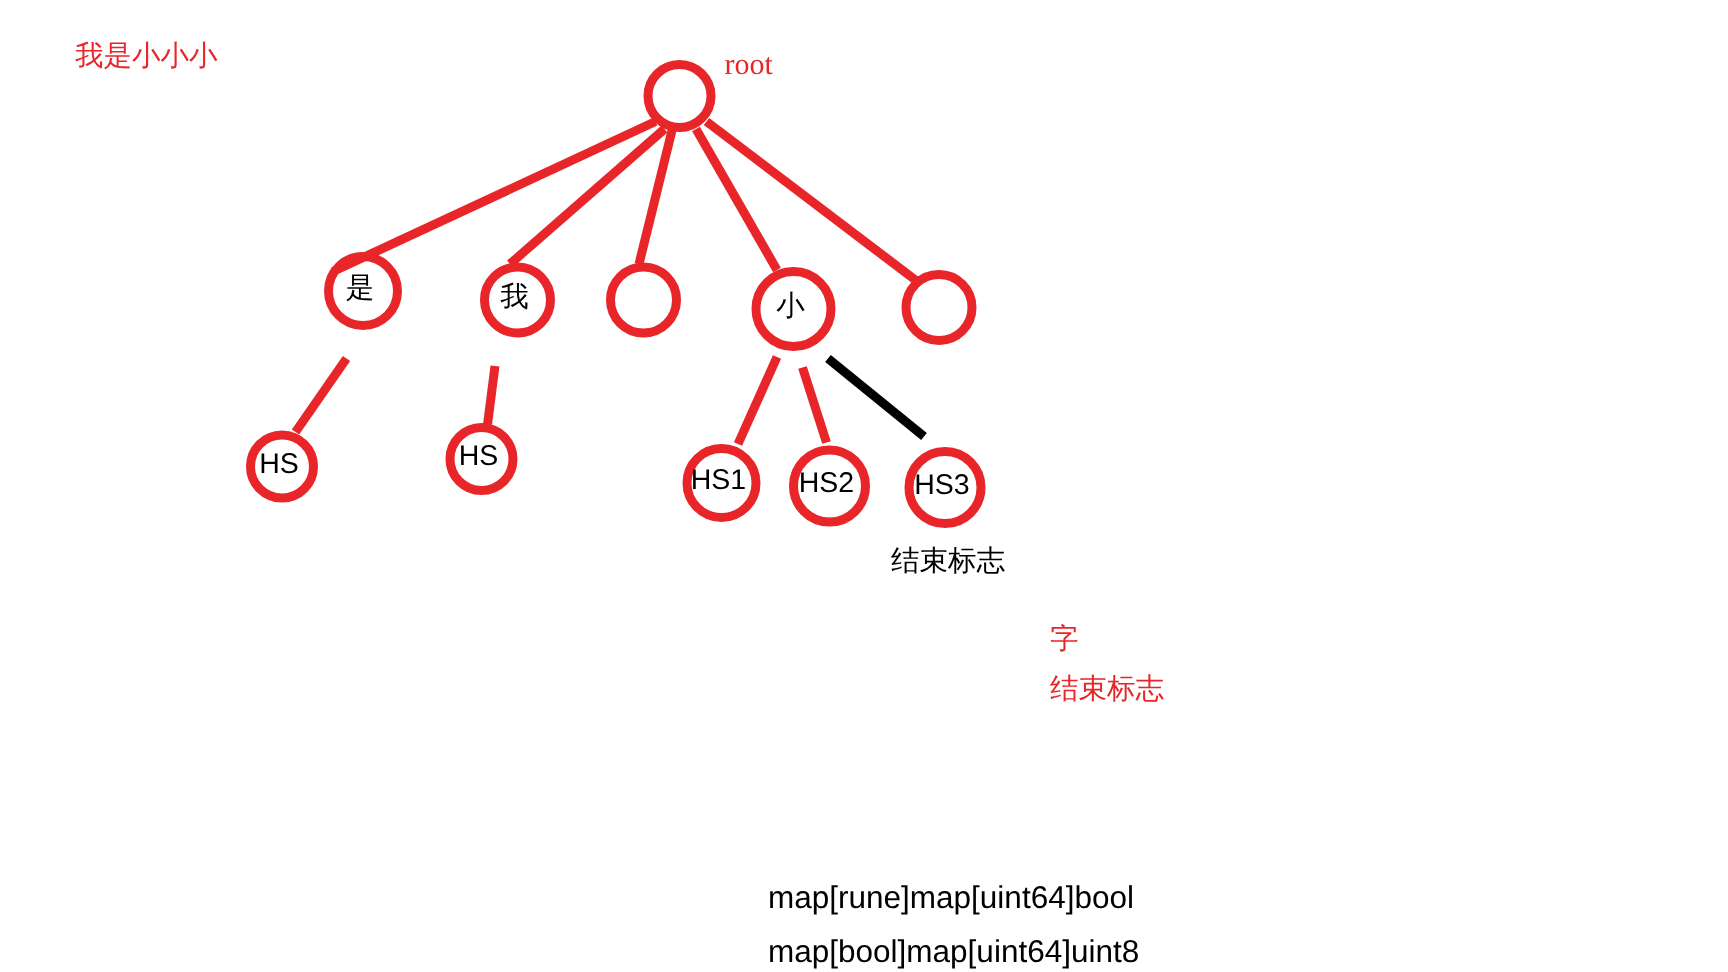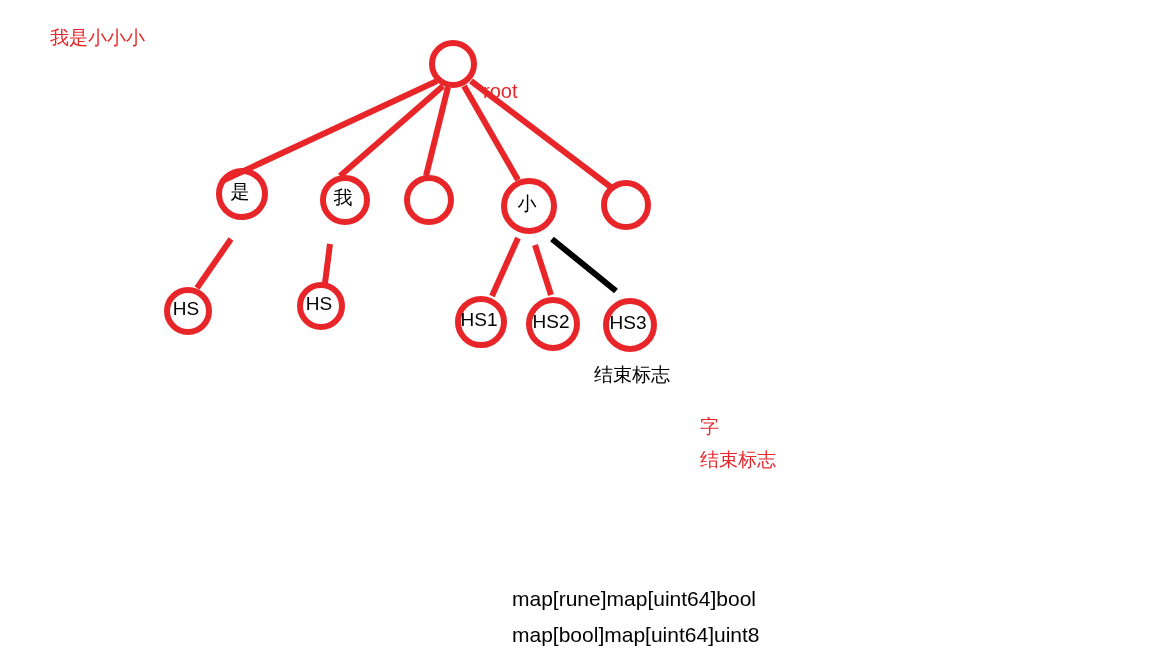--- a/index.html
+++ b/index.html
@@ -41,21 +41,21 @@
   .node-label {
     font-family: "Liberation Sans", "DejaVu Sans", sans-serif;
     font-size: 19px;
     fill: #000000;
     dominant-baseline: middle;
     text-anchor: middle;
   }
   .txt {
     position: absolute;
     white-space: pre;
-    font-family: Liberation Sans, sans-serif;
+    font-family: Liberation Serif, serif;
     line-height: 1.0;
   }
   .txt-red { color: #e8262a; }
   .txt-black { color: #000000; }
   .note-block { position: absolute; }
   .note-line {
     font-family: "Liberation Sans", "DejaVu Sans", sans-serif;
     font-size: 19px;
     color: #e8262a;
     white-space: pre;
@@ -129,21 +129,21 @@
         </g>
         <g>
           <circle cx="630" cy="325" r="24" class="node-circle"></circle>
           <text x="628" y="324" class="node-label">HS3</text>
         </g>
       </g>
   </svg>
 
   <div class="txt txt-red" style="left:50px; top:28px; font-size:19px;">我是小小小</div>
 
-  <div class="txt txt-red" style="left:483px; top:33px; font-size:20px;margin-top:48px;">root</div>
+  <div class="txt txt-red" style="left:483px; top:33px; font-size:20px;">root</div>
 
   <div class="txt txt-black" style="left:594px; top:365px; font-size:19px;">结束标志</div>
 
   <div class="note-block" id="red-notes" style="left: 700px; top: 410px;">
       <div class="note-line">字</div>
       <div class="note-line">结束标志</div>
     </div>
 
   <div class="note-block" id="code-notes" style="left: 512px; top: 581px;">
       <div class="code-line">map[rune]map[uint64]bool</div>

